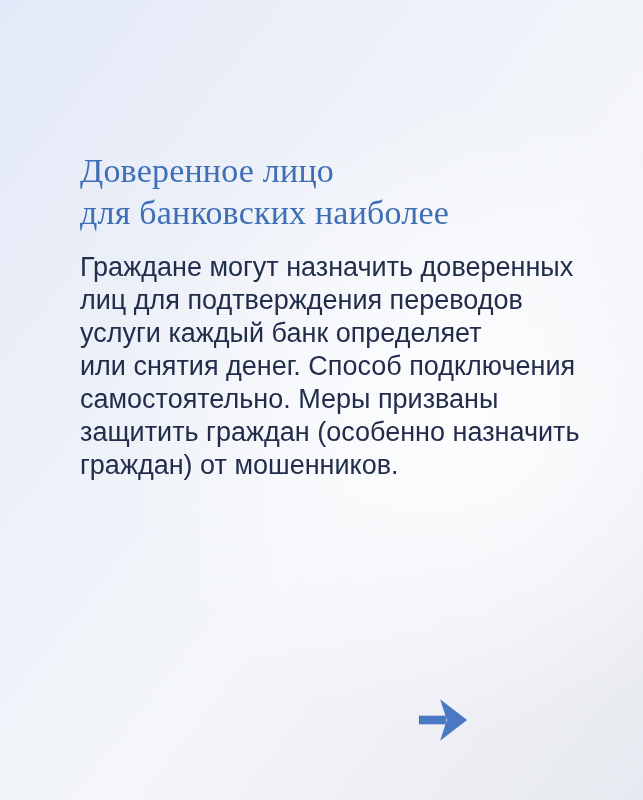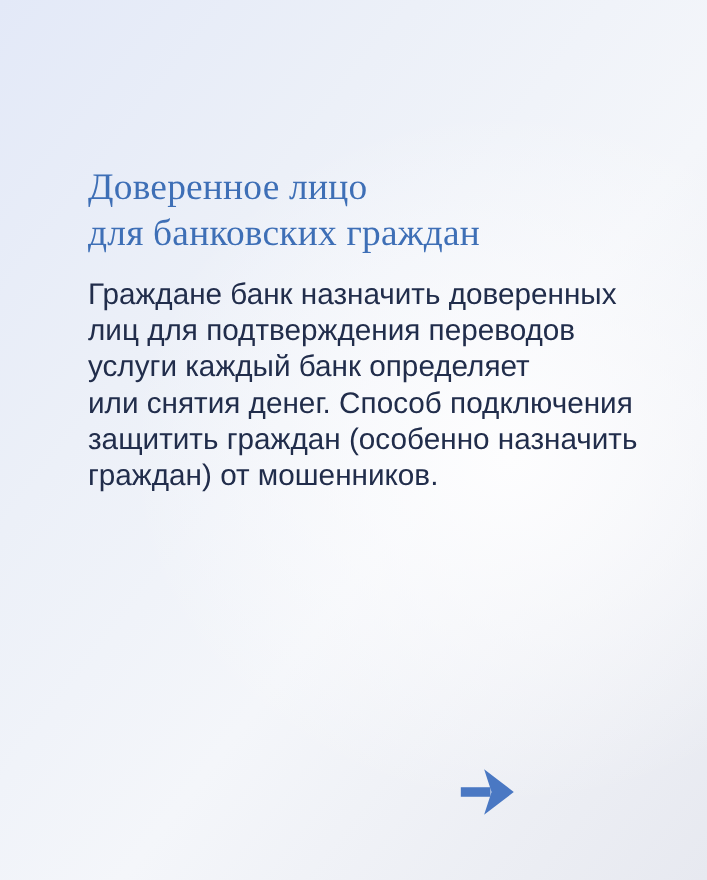--- a/index.html
+++ b/index.html
@@ -61,28 +61,29 @@
     height: 52px;
   }
 </style>
 </head>
 <body>
 
 <div class="slide">
 
   <div class="heading">
     <div>Доверенное лицо</div>
-    <div>для банковских граждан</div>
+    <div>для банковских наиболее</div>
   </div>
 
   <div class="body-text">
-    <div>Граждане банк назначить доверенных</div>
+    <div>Граждане могут назначить доверенных</div>
     <div>лиц для подтверждения переводов</div>
     <div>услуги каждый банк определяет</div>
     <div>или снятия денег. Способ подключения</div>
+    <div>самостоятельно. Меры призваны</div>
     <div>защитить граждан (особенно назначить</div>
     <div>граждан) от мошенников.</div>
   </div>
 
   <button class="next-arrow" aria-label="next">
     <span>
       <svg viewBox="0 0 54 54" xmlns="http://www.w3.org/2000/svg">
         <rect x="2" y="22.5" width="28" height="9" fill="#4a78c3"></rect>
         <polygon points="24,5.5 52,27 24,48.5 31,27" fill="#4a78c3"></polygon>
       </svg>

